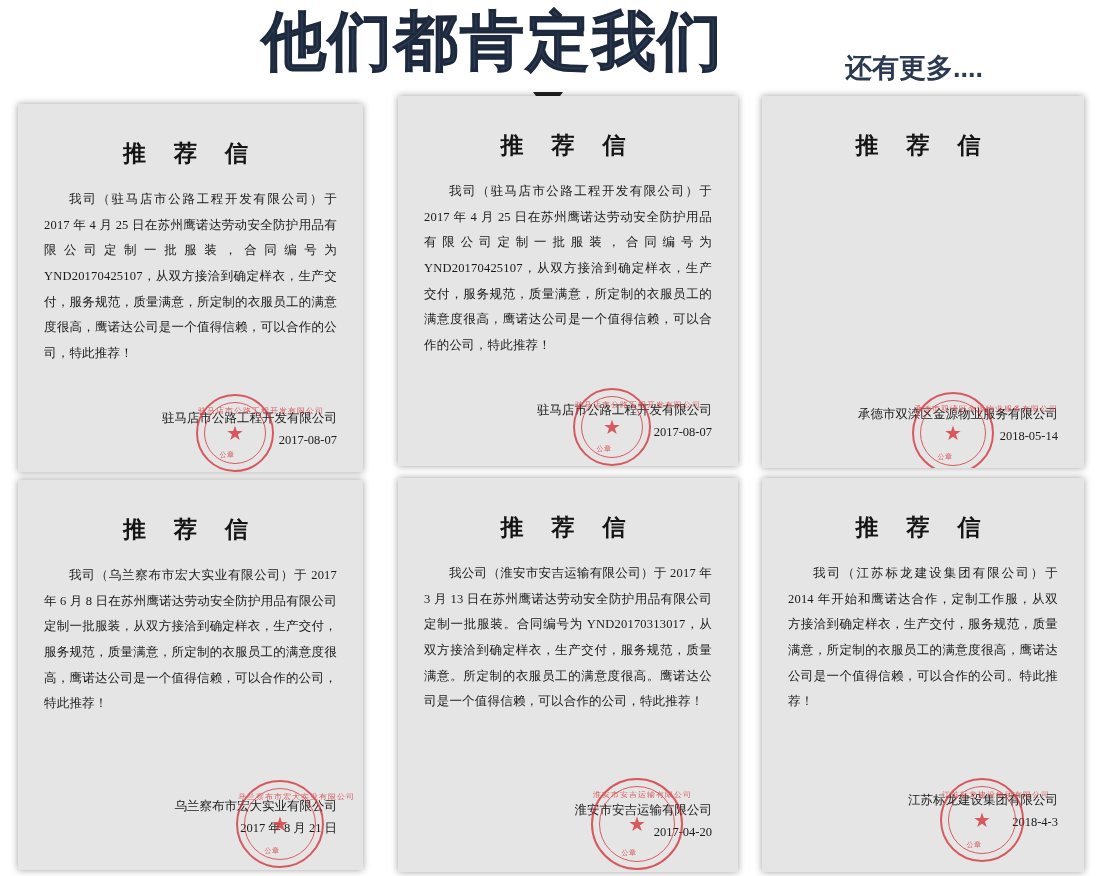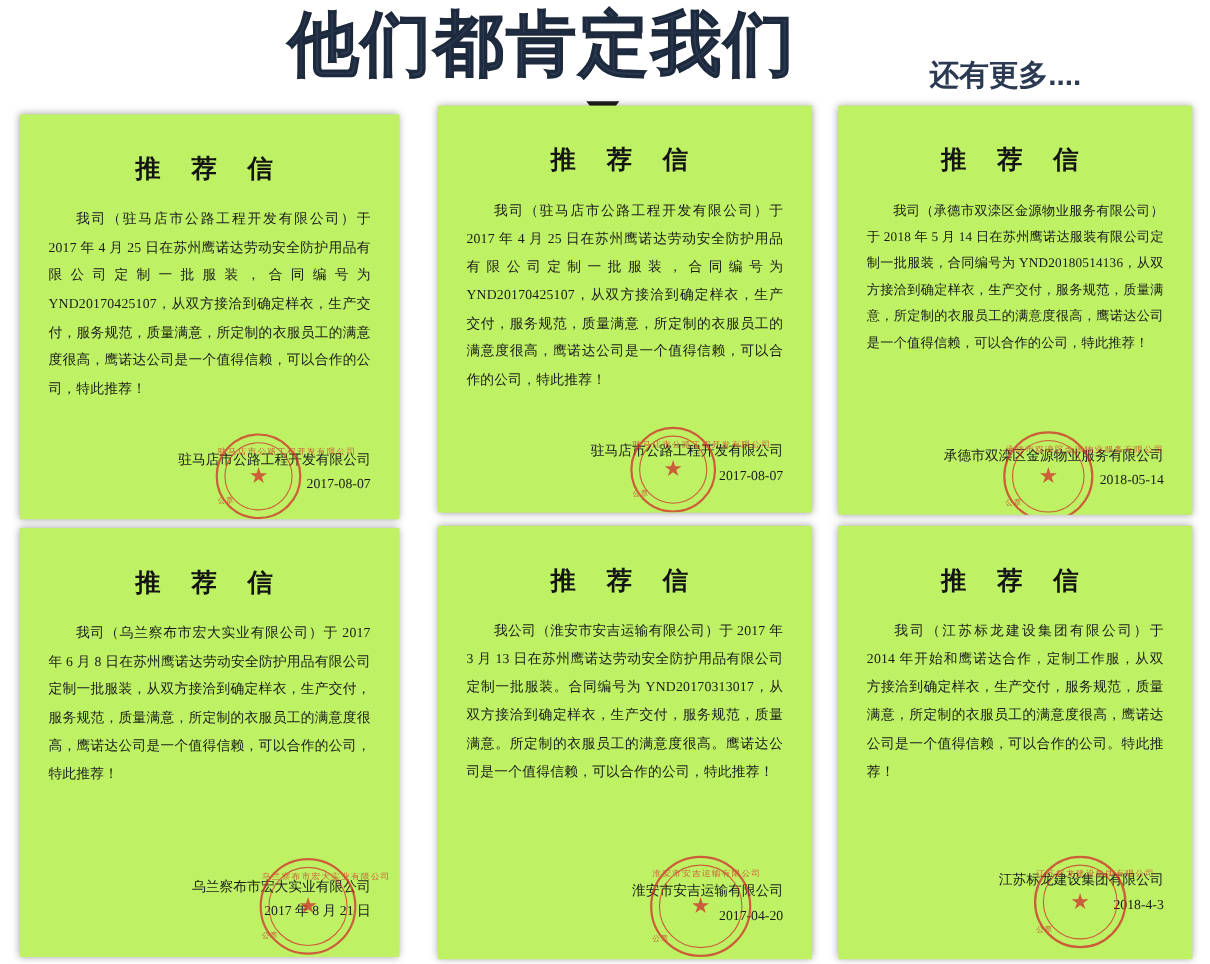--- a/index.html
+++ b/index.html
@@ -52,21 +52,21 @@
   .arrow.mid{ left:547px; top:742px; }
 
   
   .grid{
     position:absolute;
     left:0;top:96px;
     width:1100px;height:780px;
   }
   .letter{
     position:absolute;
-    background:#bef264;
+    background:#e5e5e5;
     box-shadow:0 0 7px rgba(0,0,0,.38);
     overflow:hidden;
   }
   .letter .inner{
     position:absolute;
     left:0;top:0;right:0;bottom:0;
     padding:22px 26px 0 26px;
     box-sizing:border-box;
   }
   .l-title{
@@ -127,20 +127,21 @@
     text-align:center;
     font-size:8px;
     letter-spacing:1px;
     color:#d2242a;
     white-space:nowrap;
     transform:scaleY(.9);
   }
   .stamp .arcb{
     position:absolute;
     left:0;right:16px;bottom:10px;
+    text-align:center;
     font-size:7px;
     letter-spacing:.5px;
     color:#d2242a;
     white-space:nowrap;
     font-family:Liberation Serif, serif;
   }
 </style>
 </head>
 <body>
 
@@ -186,21 +187,20 @@
         <div class="ring"></div>
         <div class="arc">驻马店市公路工程开发有限公司</div>
         <div class="star">★</div>
         <div class="arcb">公章</div>
       </div>
     </div>
 
     <div class="letter" style="left:762px;top:0px;width:322px;height:372px;">
       <div class="inner">
         <div class="l-title">推 荐 信</div>
-        <div class="l-body small">我司（承德市双滦区金源物业服务有限公司）于 2018 年 5 月 14 日在苏州鹰诺达服装有限公司定制一批服装，合同编号为 YND20180514136，从双方接洽到确定样衣，生产交付，服务规范，质量满意，所定制的衣服员工的满意度很高，鹰诺达公司是一个值得信赖，可以合作的公司，特此推荐！</div>
       </div>
       <div class="sign" style="bottom:20px;">
         <span class="nm">承德市双滦区金源物业服务有限公司</span>
         <span class="dt">2018-05-14</span>
       </div>
       <div class="stamp" style="left:150px;top:296px;width:82px;height:82px;">
         <div class="ring"></div>
         <div class="arc">承德市双滦区金源物业服务有限公司</div>
         <div class="star">★</div>
         <div class="arcb">公章</div>

